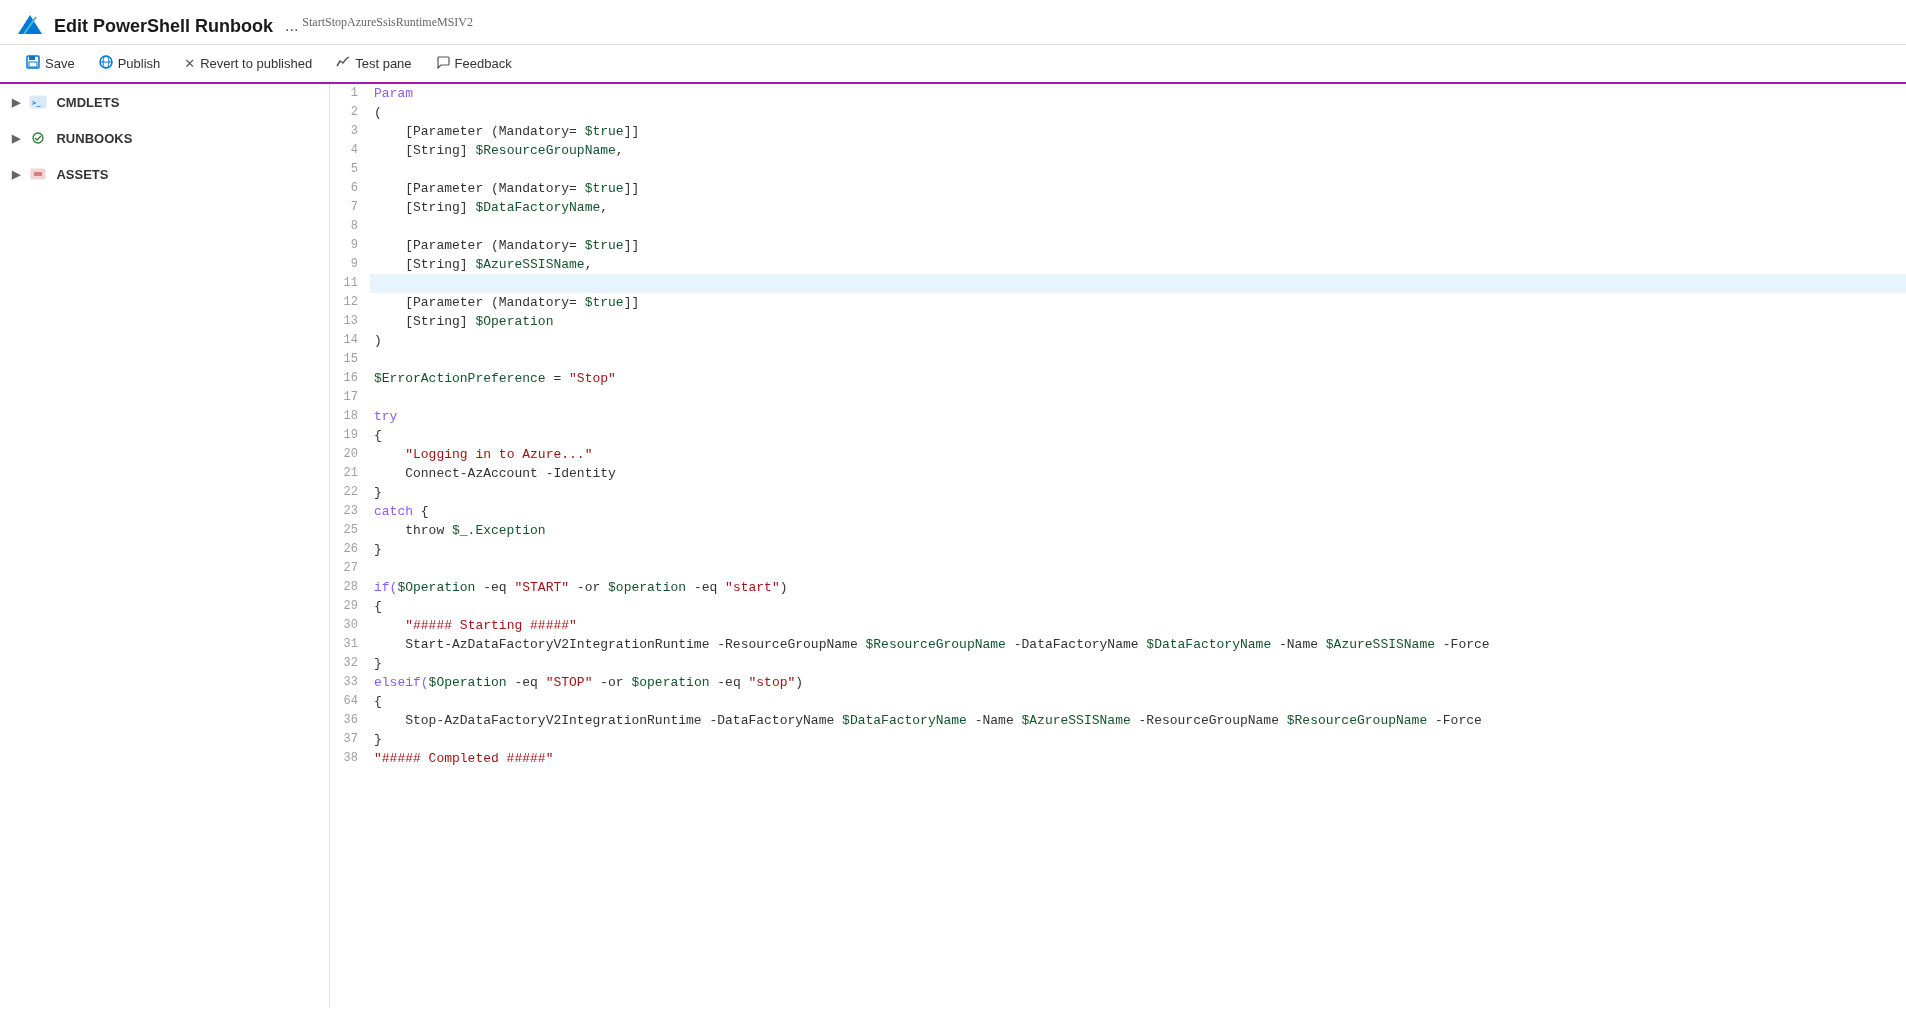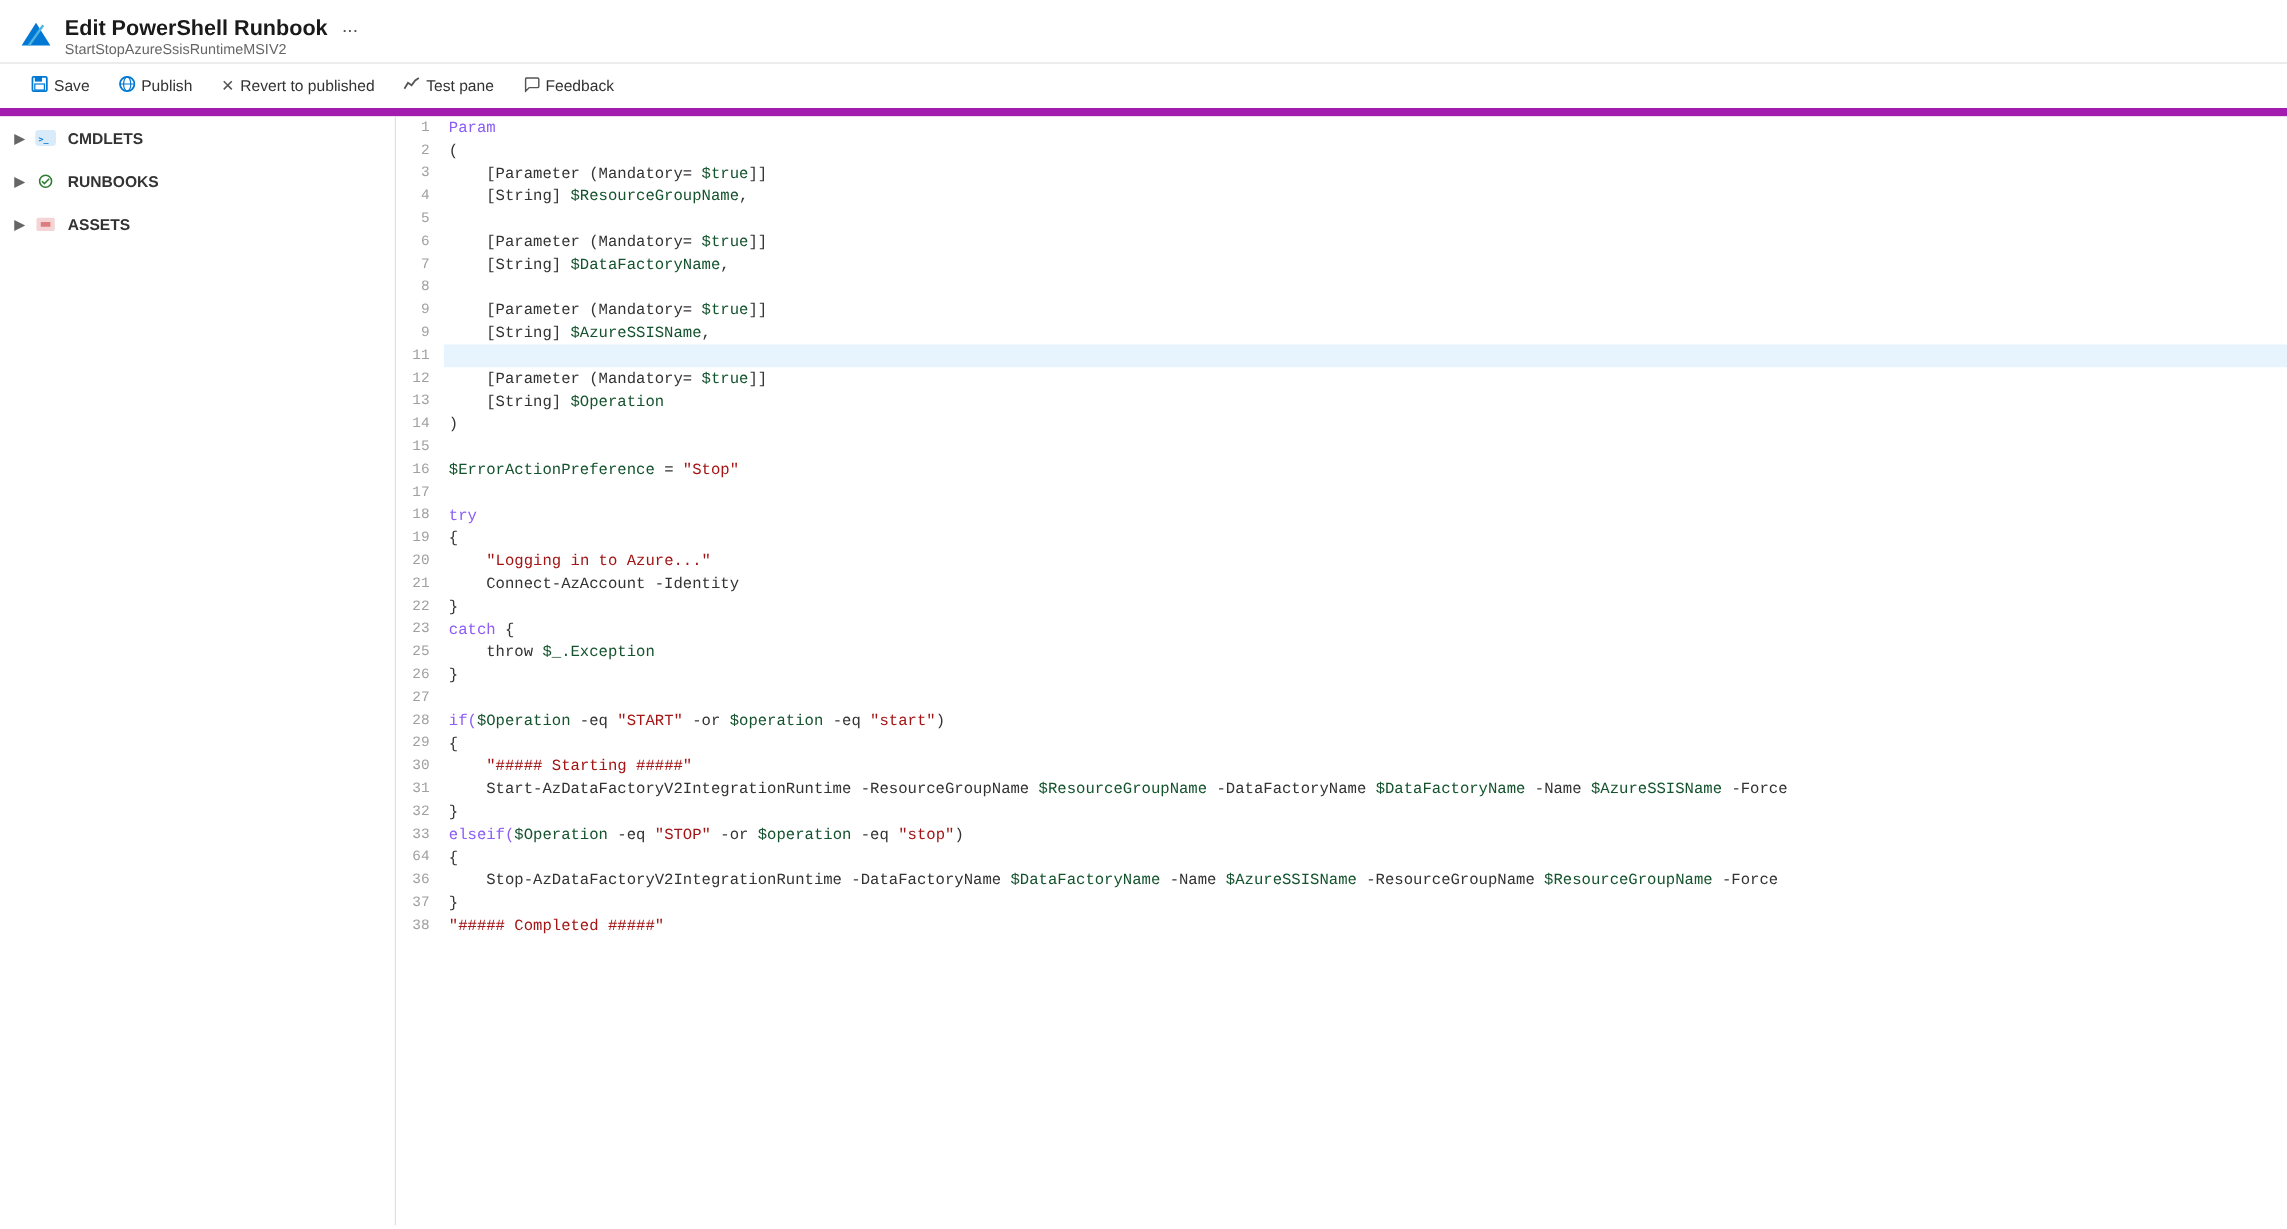--- a/index.html
+++ b/index.html
@@ -11,48 +11,49 @@
       align-items: center;
       padding: 12px 16px 4px 16px;
       border-bottom: 1px solid #e0e0e0;
     }
     .header-logo {
       width: 28px;
       height: 28px;
       margin-right: 10px;
       flex-shrink: 0;
     }
-    .header-title-block { display: flex; flex-direction: column; }
+    .header-title-block { display: flex; flex-direction: row; }
     .header-title {
       font-size: 18px;
       font-weight: 600;
       color: #1a1a1a;
       display: flex;
       align-items: center;
       gap: 8px;
     }
     .header-subtitle {
       font-size: 12px;
       color: #666;
+      font-family: Liberation Serif, serif;
     }
     .ellipsis-btn {
       background: none;
       border: none;
       cursor: pointer;
       font-size: 16px;
       color: #555;
       padding: 2px 4px;
     }
 
     
     .toolbar {
       display: flex;
       align-items: center;
       padding: 6px 16px;
-      border-bottom: 7px solid #a21caf;
+      border-bottom: 2px solid #a21caf;
       gap: 4px;
     }
     .toolbar-btn {
       display: flex;
       align-items: center;
       gap: 5px;
       background: none;
       border: none;
       cursor: pointer;
       padding: 4px 10px;

